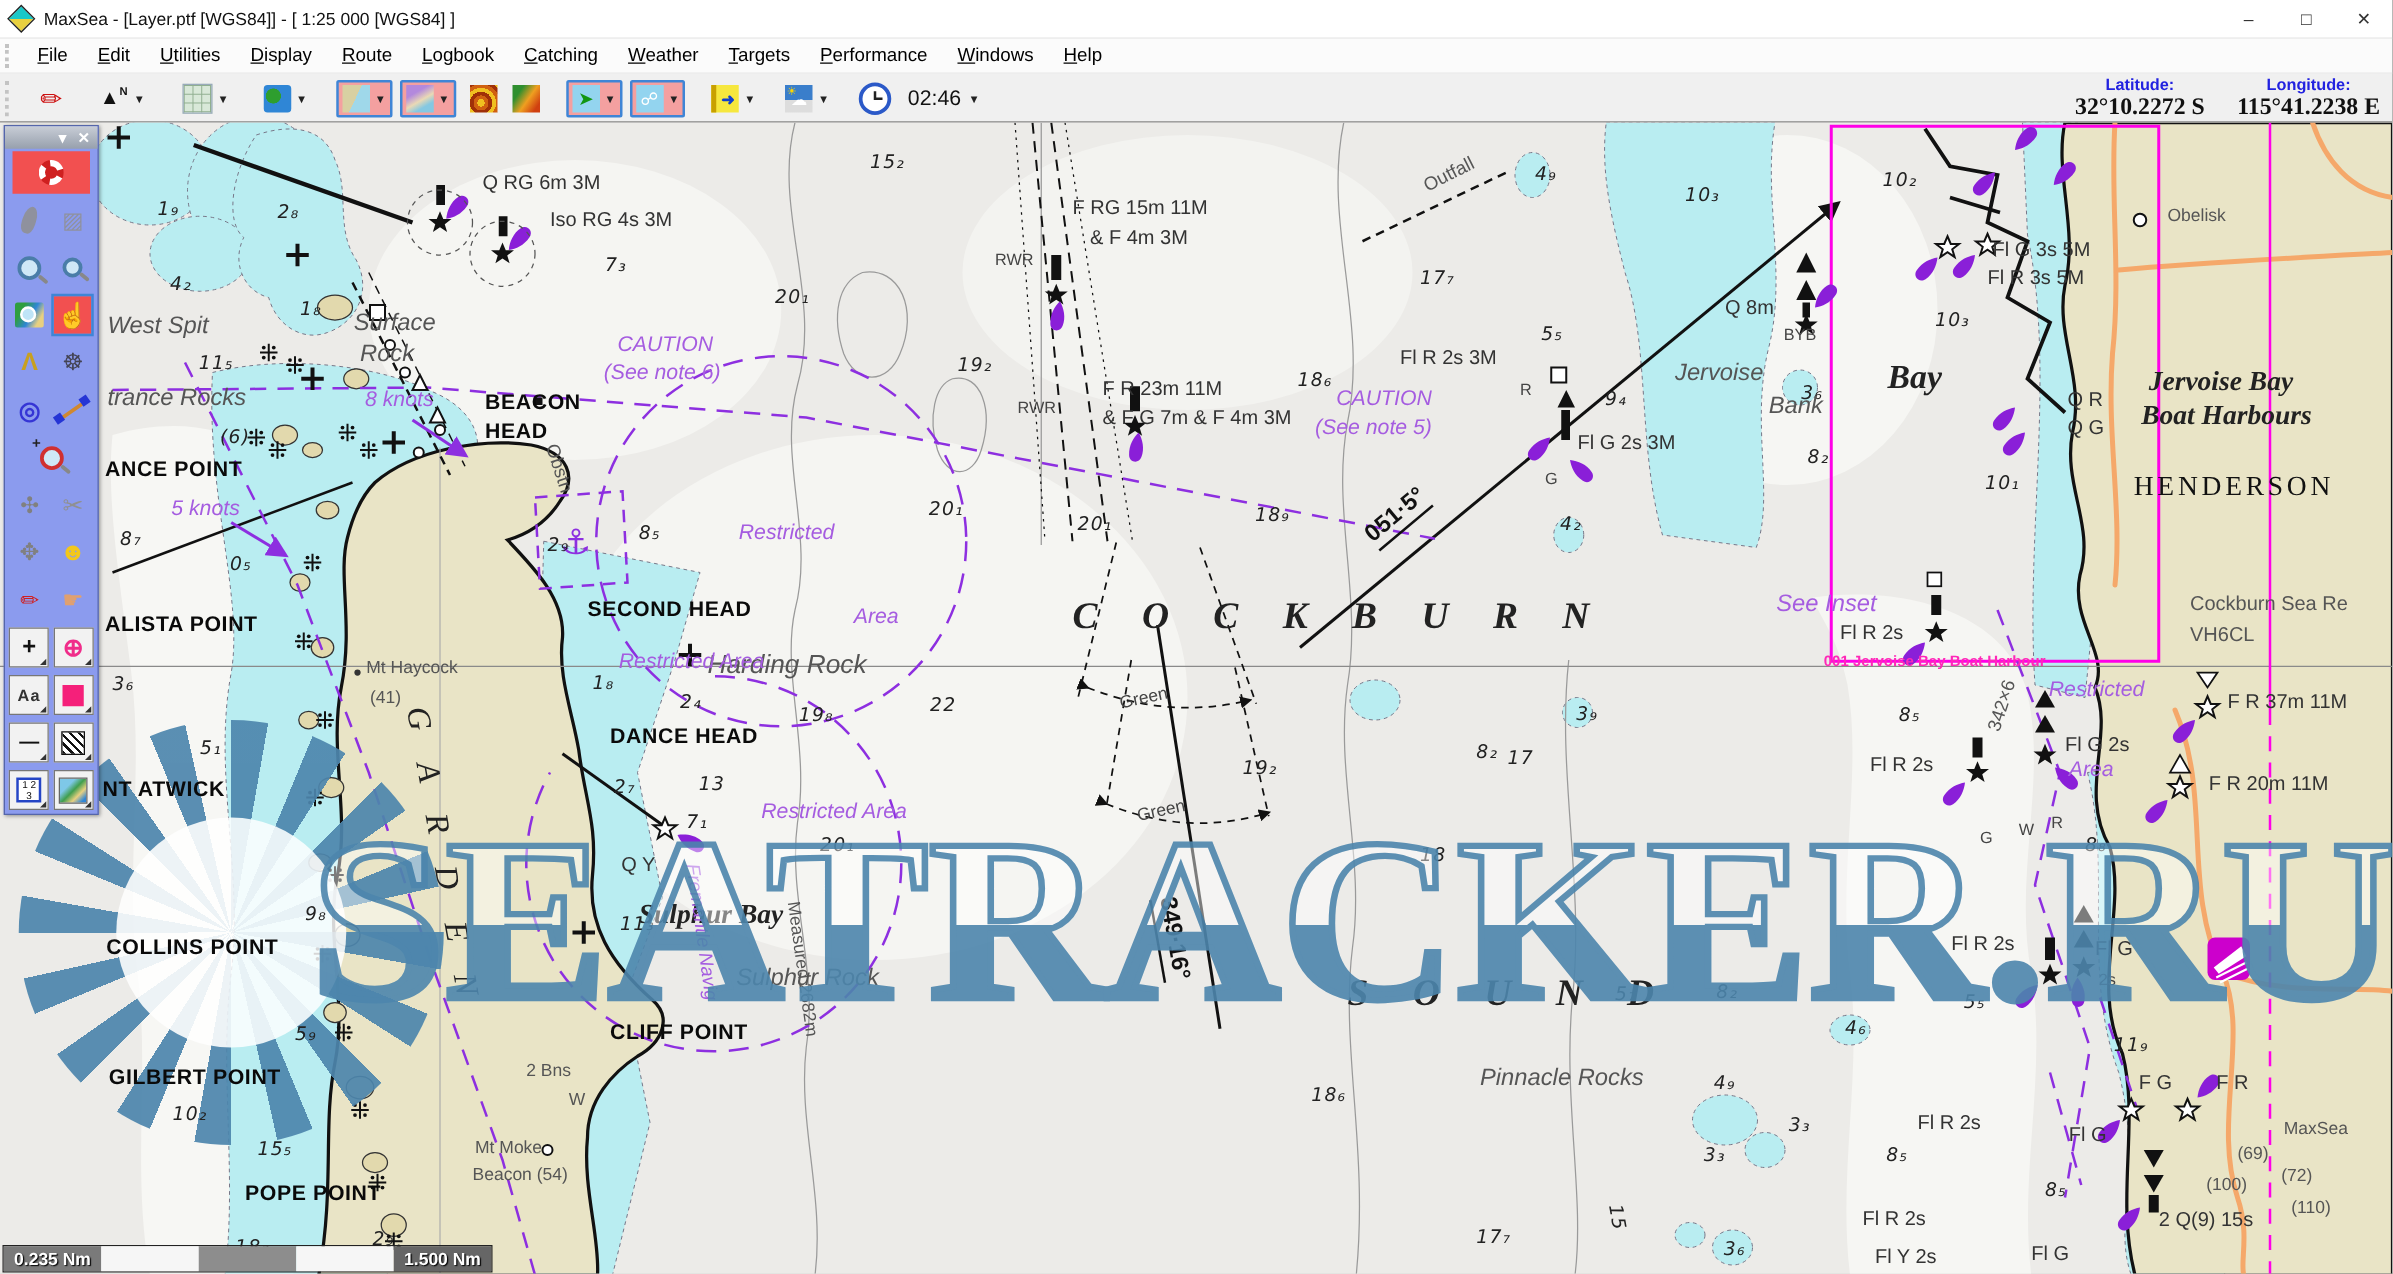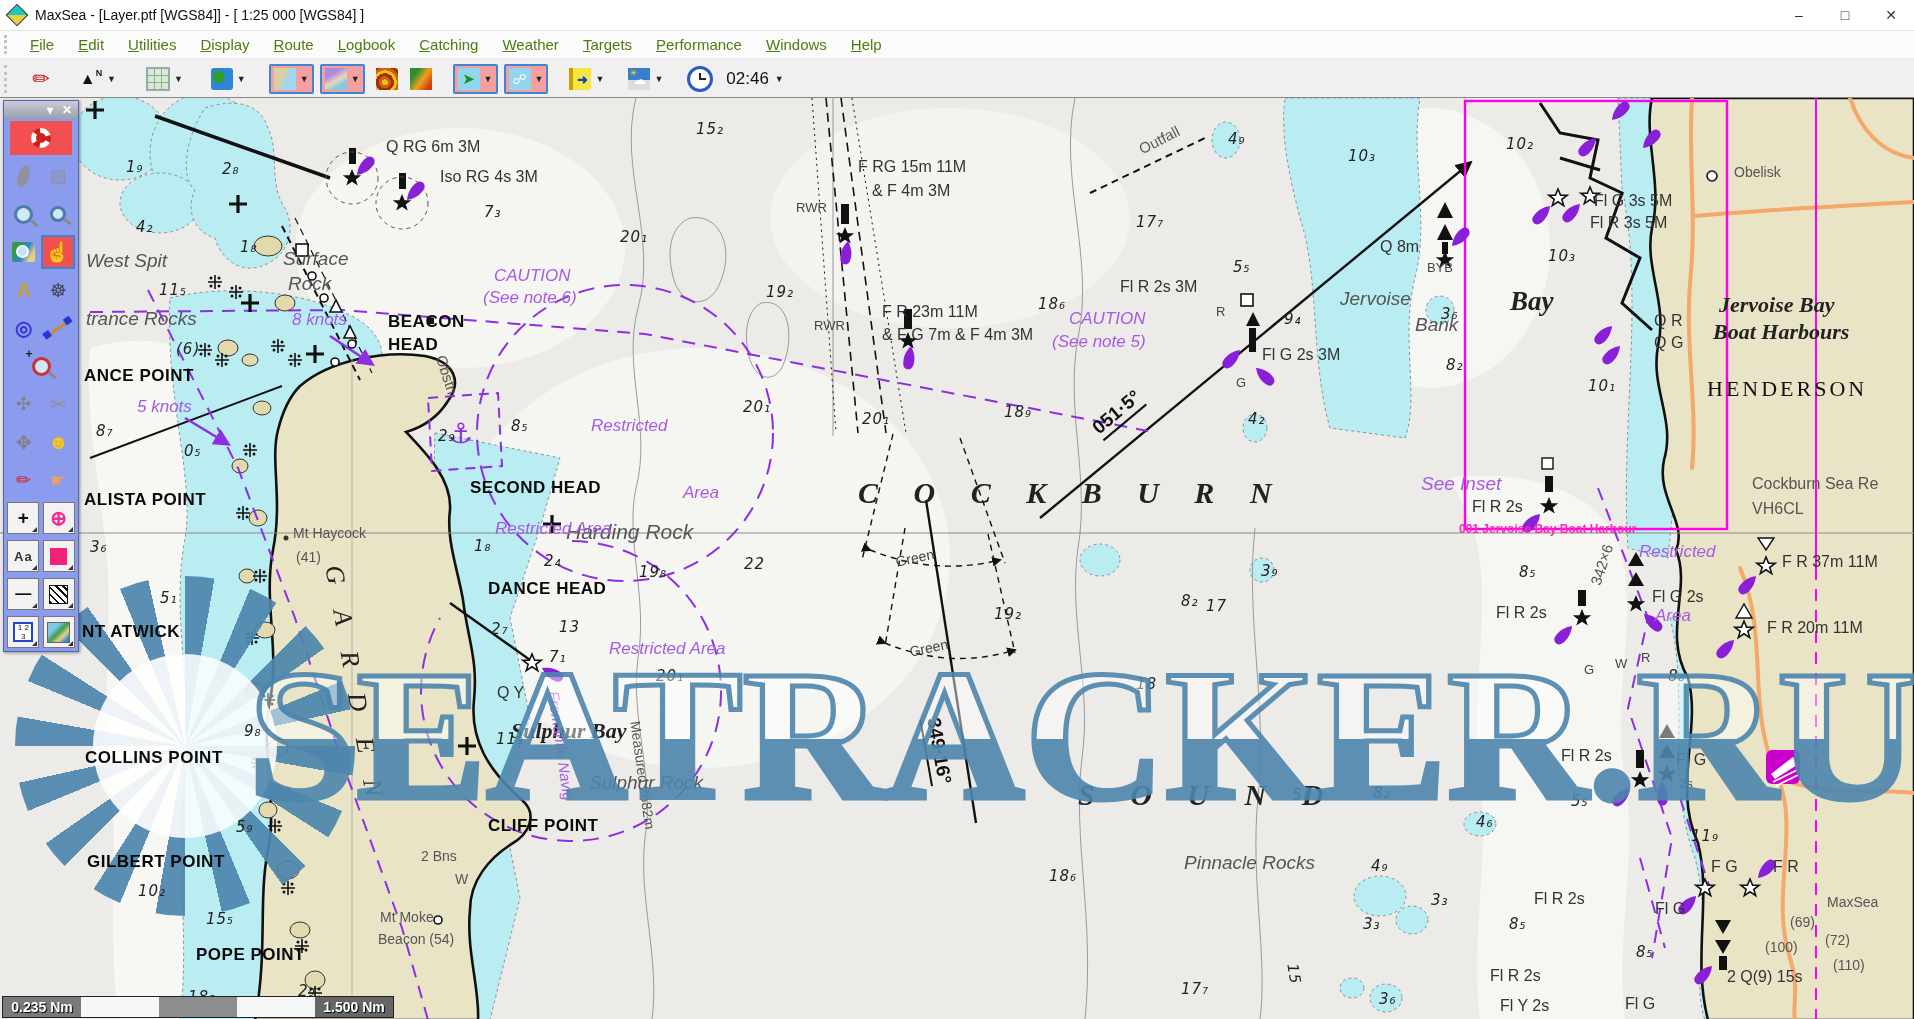--- a/index.html
+++ b/index.html
@@ -9,21 +9,21 @@
   .titlebar{height:30px;display:flex;align-items:center;background:#fff;border-bottom:1px solid #e4e4e4;}
   .app-icon{width:14px;height:14px;transform:rotate(45deg);margin:0 10px 0 9px;
             background:linear-gradient(135deg,#19c8c8 0 50%,#e8d040 50% 100%);border:1px solid #222;flex:0 0 auto;}
   .title-text{font-size:14px;color:#111;}
   .win-controls{margin-left:auto;display:flex;height:100%;}
   .win-btn{width:46px;height:100%;display:flex;align-items:center;justify-content:center;
            font-size:14px;color:#333;}
   
   .menubar{height:27px;display:flex;align-items:center;background:#fbfbfb;border-bottom:1px solid #e8e8e8;}
   .grip{width:5px;height:70%;border-left:3px dotted #c3c3c3;margin:0 6px 0 4px;}
-  .menu-item{padding:0 12px;font-size:15px;color:#4d7c0f;}
+  .menu-item{padding:0 12px;font-size:15px;color:#000000;}
   .menu-item u{text-decoration:underline;}
   
   .toolbar{height:40px;display:flex;align-items:center;background:#f0f0f0;border-bottom:1px solid #c9c9c9;padding-right:10px;}
   .tbtn{display:flex;align-items:center;padding:2px 3px;border:2px solid transparent;border-radius:2px;}
   .tbtn.act{background:#f4a0a0;border-color:#3f85d6;}
   .ticon{width:24px;height:24px;display:flex;align-items:center;justify-content:center;font-size:17px;position:relative;}
   .dd{font-size:9px;color:#222;margin-left:4px;}
   .ti-pen{color:#cc1010;font-size:21px;}
   .ti-north{color:#111;font-size:16px;font-weight:bold;}
   .ti-north::after{content:"N";font-size:9px;font-weight:bold;margin-top:-12px;}
@@ -198,20 +198,31 @@
         <div class="tbtn" style="margin-left: 14px;">
           <span class="ticon ti-weather">☁</span>
           <span class="dd">▼</span>
         </div>
         <div class="tbtn" style="margin-left: 14px;">
           <span class="ticon ti-clock"></span>
         </div>
       </span>
     <span class="time-text">02:46</span>
     <span class="dd">▼</span>
+    <div class="pos-block">
+      <span class="grip"></span>
+      <div class="pos-col">
+        <span class="pos-label">Latitude:</span>
+        <span class="pos-value">32°10.2272 S</span>
+      </div>
+      <div class="pos-col">
+        <span class="pos-label">Longitude:</span>
+        <span class="pos-value">115°41.2238 E</span>
+      </div>
+    </div>
   </div>
 
   <div class="chart">
     <svg class="geo" width="1914" height="922" viewBox="0 0 1914 922">
       <defs>
         <path id="flr" d="M0,0C4,5 7,12 5.5,19C4.5,25 -3.5,25 -4.5,19C-6,11 -3.5,5 0,0Z"></path>
         <polygon id="st" points="0,-9 2.6,-2.8 9.2,-2.8 3.8,1.4 5.7,7.6 0,3.8 -5.7,7.6 -3.8,1.4 -9.2,-2.8 -2.6,-2.8"></polygon>
         <g id="rk" stroke="#111" stroke-width="1.6" fill="#111">
           <path d="M-7,0H7M0,-7V7" fill="none"></path>
           <circle cx="-4" cy="-4" r="1.5" stroke="none"></circle>

